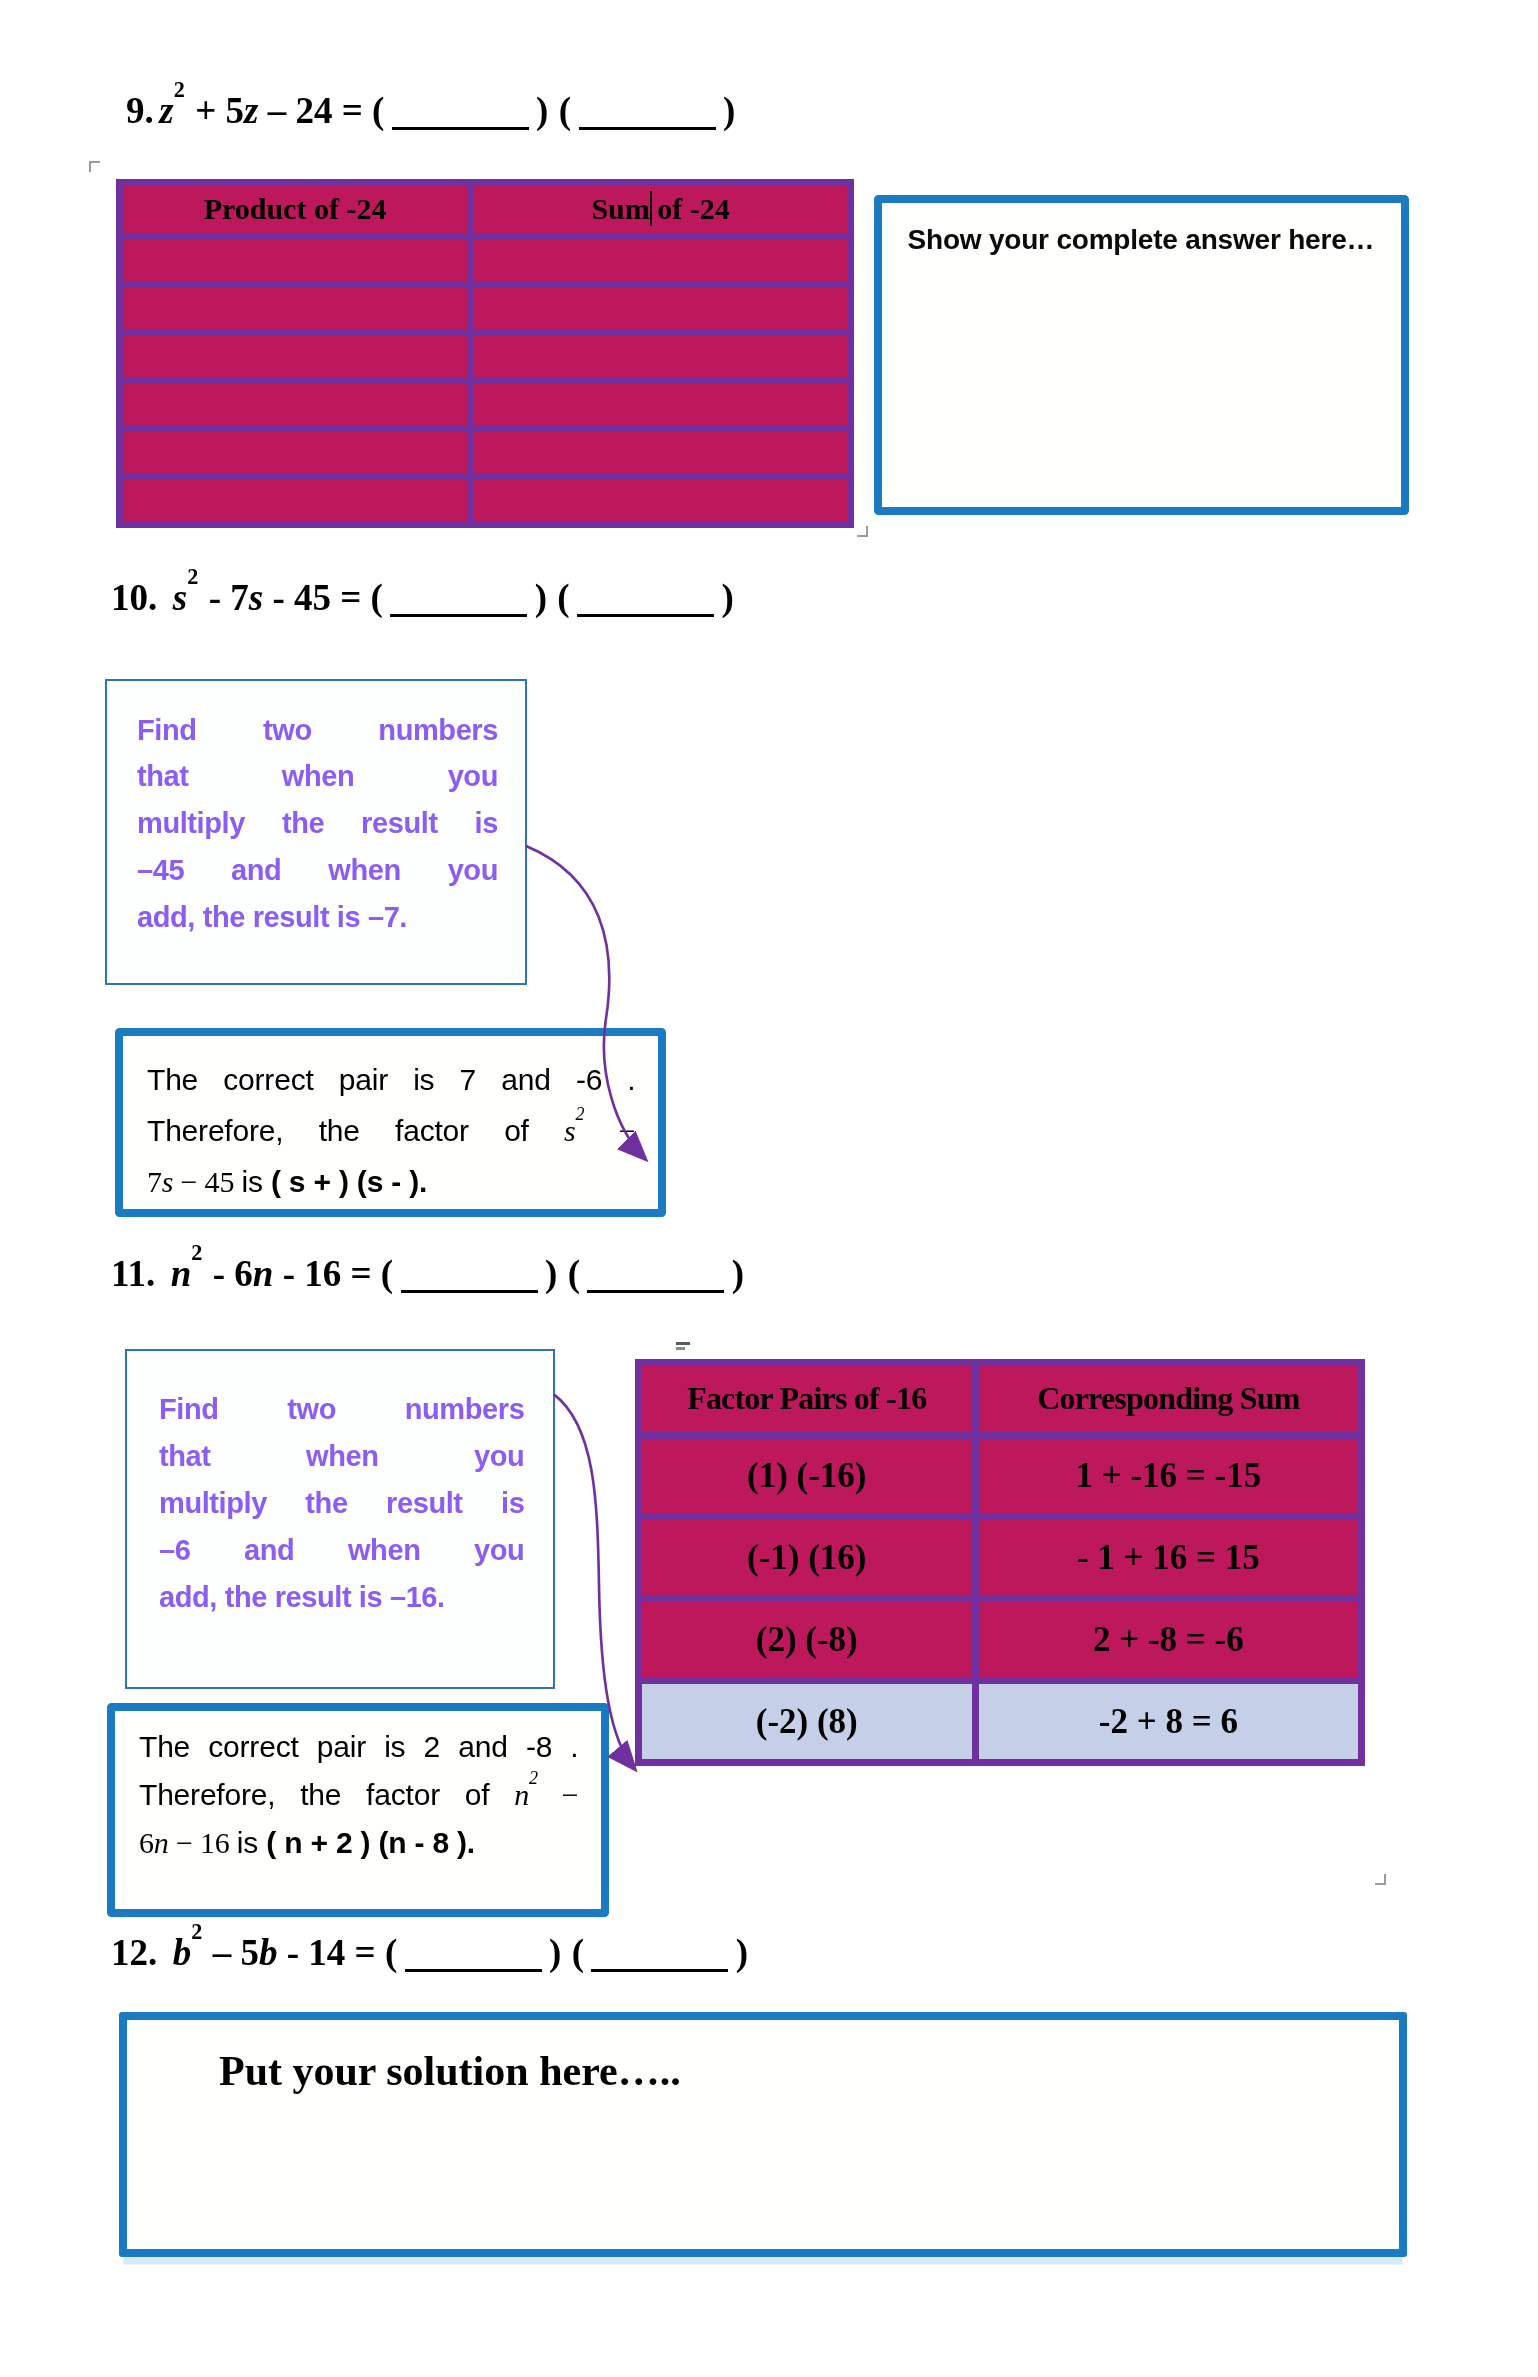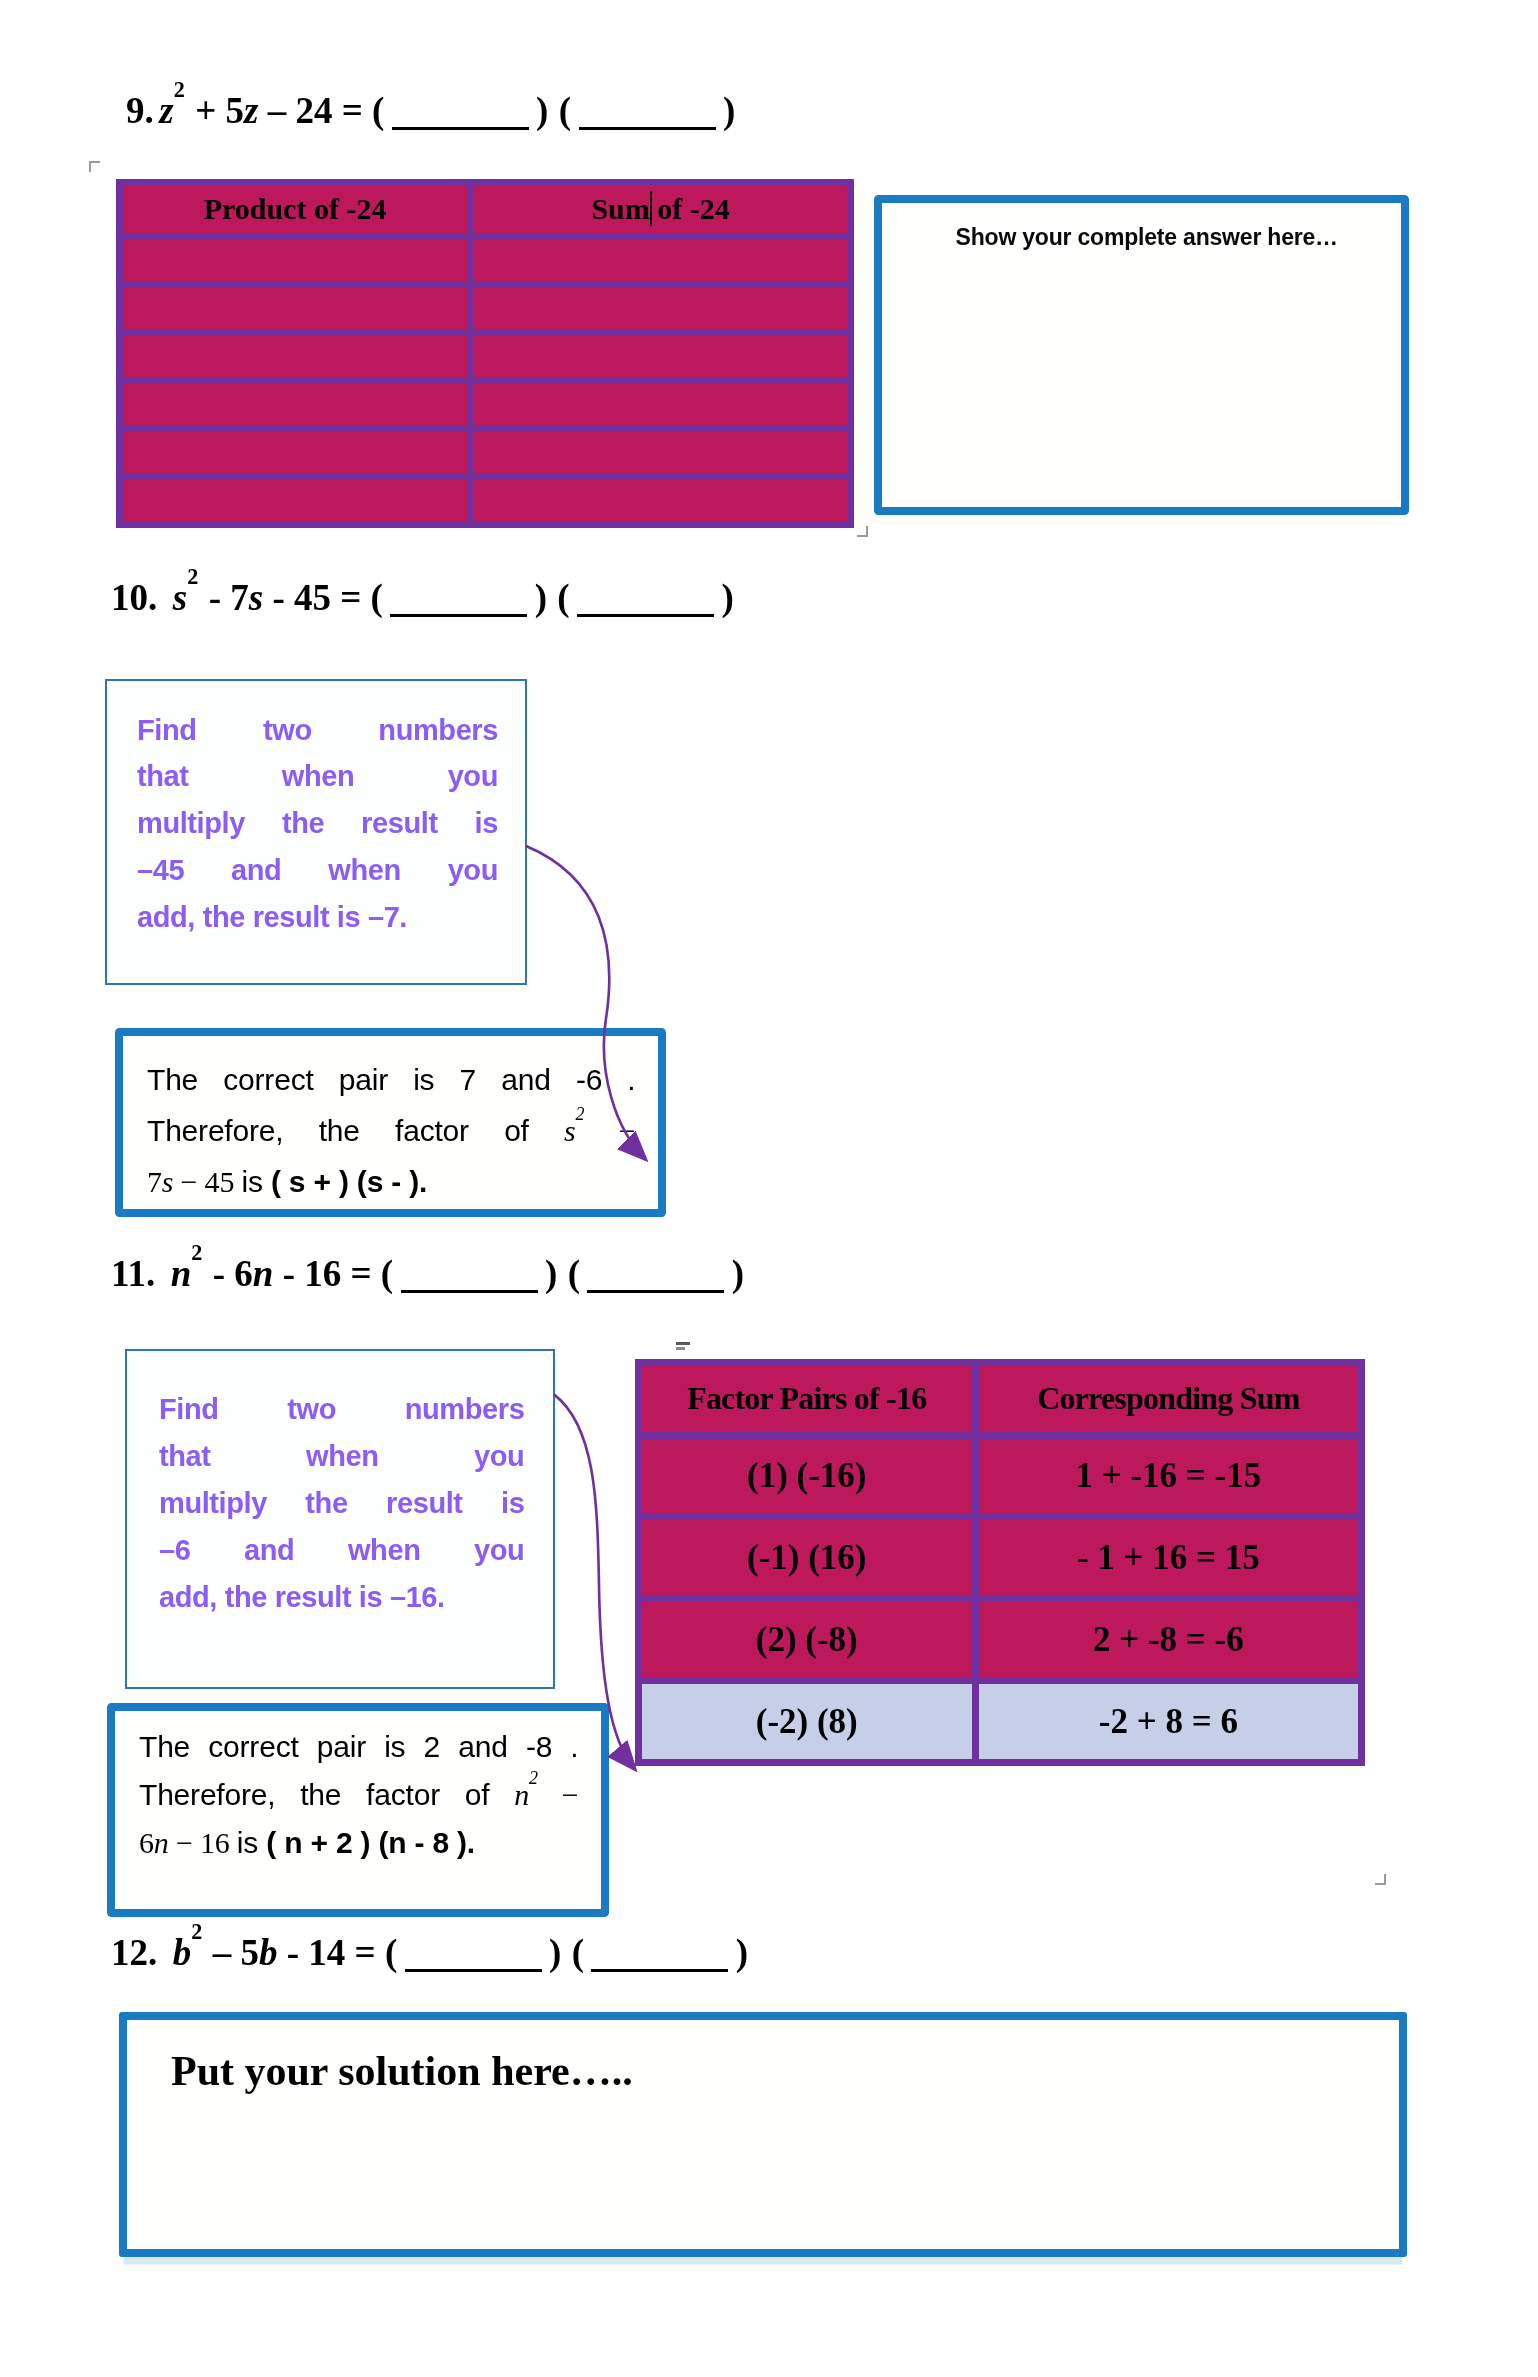--- a/index.html
+++ b/index.html
@@ -26,25 +26,25 @@
   #table2{left:635px;top:1359px;width:730px;height:407px;
           grid-template-columns:46.5fr 53.5fr;grid-template-rows:66px repeat(4,1fr);}
   #table2 .th{font-family:"Liberation Serif",serif;font-weight:700;font-size:32px;color:#000;letter-spacing:-0.8px;}
   #table2 .tv{font-family:Liberation Serif, serif;font-weight:700;font-size:35px;color:#000;}
   #table2 .hl{background:#c5cfe8;}
   .caret{position:absolute;left:176px;top:5.3px;width:2.3px;height:35px;background:#000;}
 
   
   .bluebox{position:absolute;border:8.3px solid #1a7ac2;border-radius:4.5px;background:#fffffe;box-sizing:border-box;}
   #answerbox{left:874px;top:195px;width:535px;height:320px;}
-  #answerbox .btext{padding:21px 15px 0 25.5px;font-size:23px;font-weight:600;color:#0a0a0a;letter-spacing:-0.2px;text-align:center;}
+  #answerbox .btext{padding:21px 15px 0 25.5px;font-size:28px;font-weight:600;color:#0a0a0a;letter-spacing:-0.2px;}
   #solutionbox{left:119px;top:2012px;width:1288px;height:245px;border-radius:3px;
                box-shadow:0 12px 0 -4.5px #d8e9f6;}
   #solutionbox .stext{padding:27px 0 0 44px;font-family:"Liberation Serif",serif;
-                      font-weight:700;font-size:42px;color:#000;}
+                      font-weight:700;font-size:42px;color:#000;margin-left:48px;}
 
   
   .findbox{position:absolute;border:2.3px solid #2e75b6;background:#fdfefe;box-sizing:border-box;
            color:#8b5cf6;font-weight:700;font-size:29px;line-height:1.62;letter-spacing:-0.4px;}
   #find45{left:105px;top:679px;width:422px;height:306px;padding:25.5px 27px 0 30px;}
   #find16{left:125px;top:1349px;width:430px;height:340px;padding:35px 28.6px 0 32px;}
   .jl{text-align:justify;text-align-last:justify;}
   .jl.last{text-align-last:left;}
 
   

